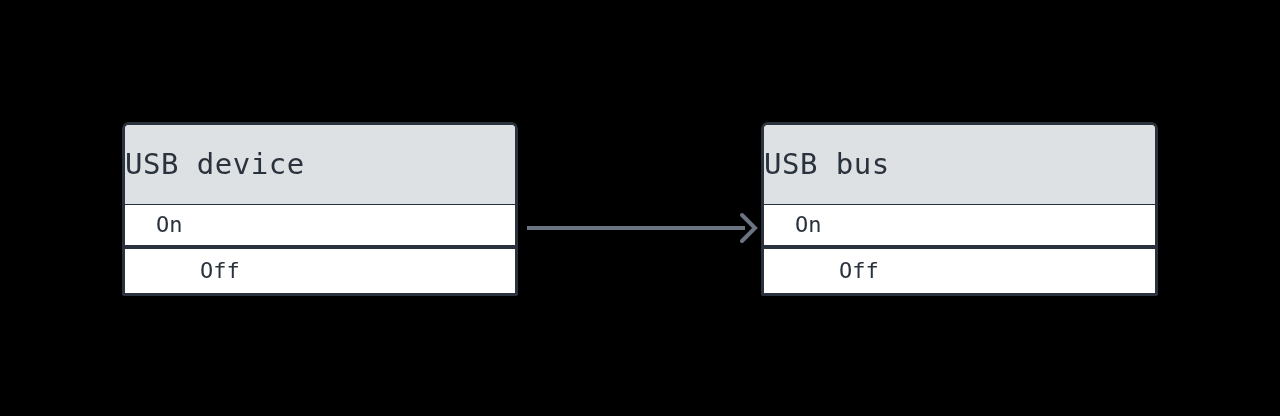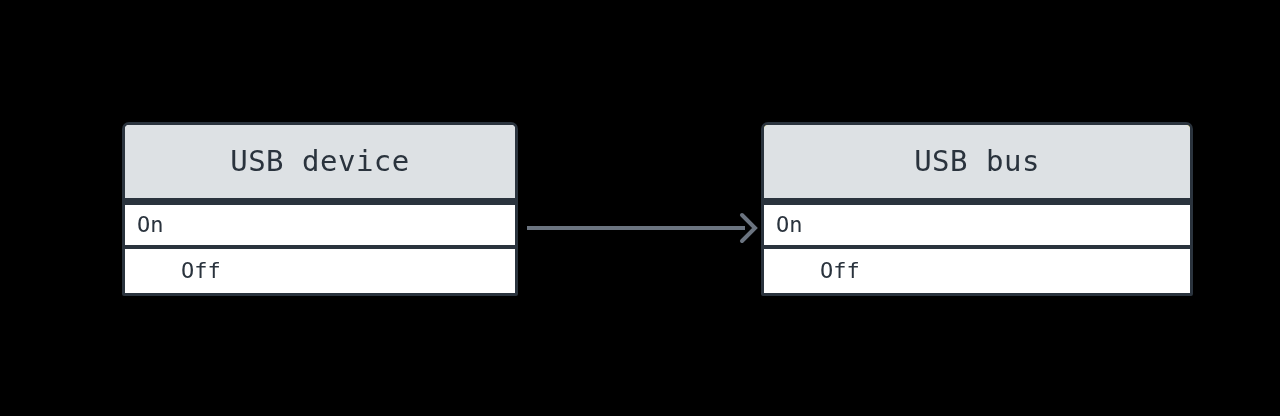--- a/index.html
+++ b/index.html
@@ -28,46 +28,45 @@
     box-sizing: border-box;
     border: 3px solid #2a333d;
     border-radius: 7px 7px 2px 2px;
     background: #ffffff;
     overflow: hidden;
   }
 
   .class-header {
     box-sizing: border-box;
     background: #dde1e4;
-    border-bottom: 7px solid #a21caf;
+    border-bottom: 1px solid #a21caf;
     height: 80px;
     display: flex;
     align-items: center;
-    justify-content: center;
   }
 
   .class-title {
     font-family: "DejaVu Sans Mono", "Liberation Mono", monospace;
     font-size: 29px;
     line-height: 1;
     color: #2a333d;
     letter-spacing: 0.5px;
     white-space: pre;
   }
 
   .class-attrs {
     background: #ffffff;
   }
 
   .class-attr {
     box-sizing: border-box;
     height: 44px;
     display: flex;
     align-items: center;
-    padding-left: 12px;
+    padding-left: 31px;
     font-family: "DejaVu Sans Mono", "Liberation Mono", monospace;
     font-size: 22px;
     line-height: 1;
     color: #2a333d;
     background: #ffffff;
     border-bottom: 4px solid #2a333d;
     white-space: pre;
   }
   .class-attr:last-child {
     border-bottom: none;
@@ -92,21 +91,21 @@
   <div class="class-node" id="node-usb-device" style="left: 122px; top: 122px; width: 396px; height: 174px; border-color: rgb(42, 51, 61); background: rgb(255, 255, 255);">
     <div class="class-header" style="background: rgb(221, 225, 228); border-bottom-color: rgb(42, 51, 61);">
       <span class="class-title" style="color: rgb(42, 51, 61);">USB device</span>
     </div>
     <div class="class-attrs">
       <div class="class-attr" style="color: rgb(42, 51, 61); border-bottom-color: rgb(42, 51, 61);">On</div>
       <div class="class-attr" style="color: rgb(42, 51, 61); border-bottom-color: rgb(42, 51, 61);">Off</div>
     </div>
   </div>
 
-  <div class="class-node" id="node-usb-bus" style="left: 761px; top: 122px; width: 432px; height: 174px; border-color: rgb(42, 51, 61); background: #fde047;">
+  <div class="class-node" id="node-usb-bus" style="left: 761px; top: 122px; width: 397px; height: 174px; border-color: rgb(42, 51, 61); background: #fde047;">
     <div class="class-header" style="background: rgb(221, 225, 228); border-bottom-color: rgb(42, 51, 61);">
       <span class="class-title" style="color: rgb(42, 51, 61);">USB bus</span>
     </div>
     <div class="class-attrs">
       <div class="class-attr" style="color: rgb(42, 51, 61); border-bottom-color: rgb(42, 51, 61);">On</div>
       <div class="class-attr" style="color: rgb(42, 51, 61); border-bottom-color: rgb(42, 51, 61);">Off</div>
     </div>
   </div>
 
   <svg class="edge-layer" id="edge-layer" viewBox="0 0 1280 416">

